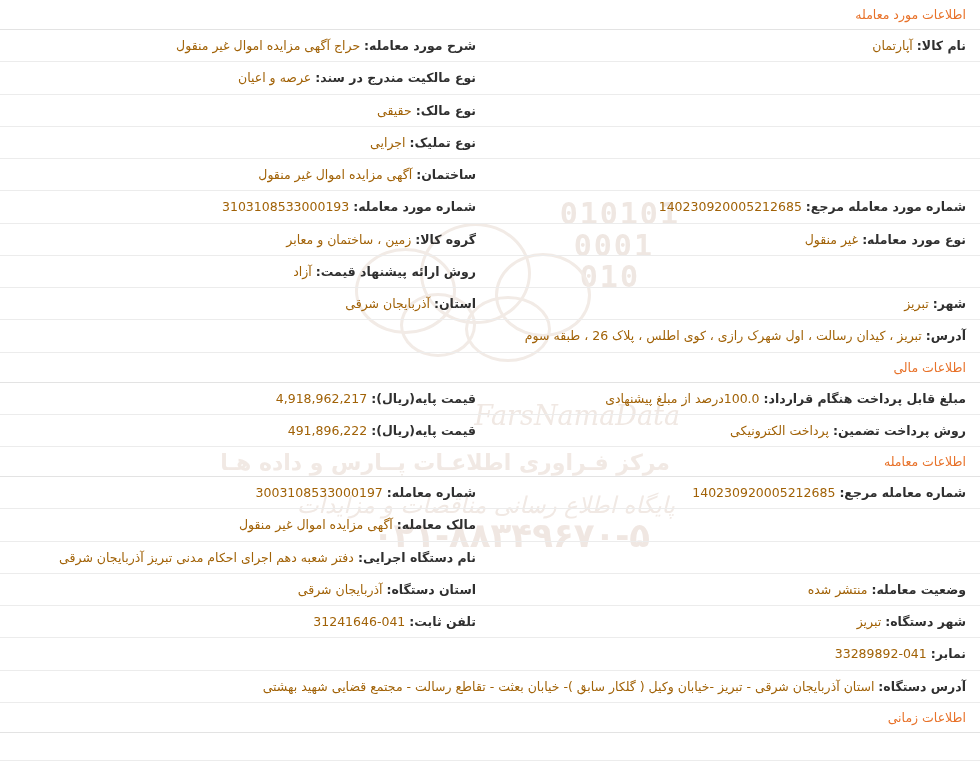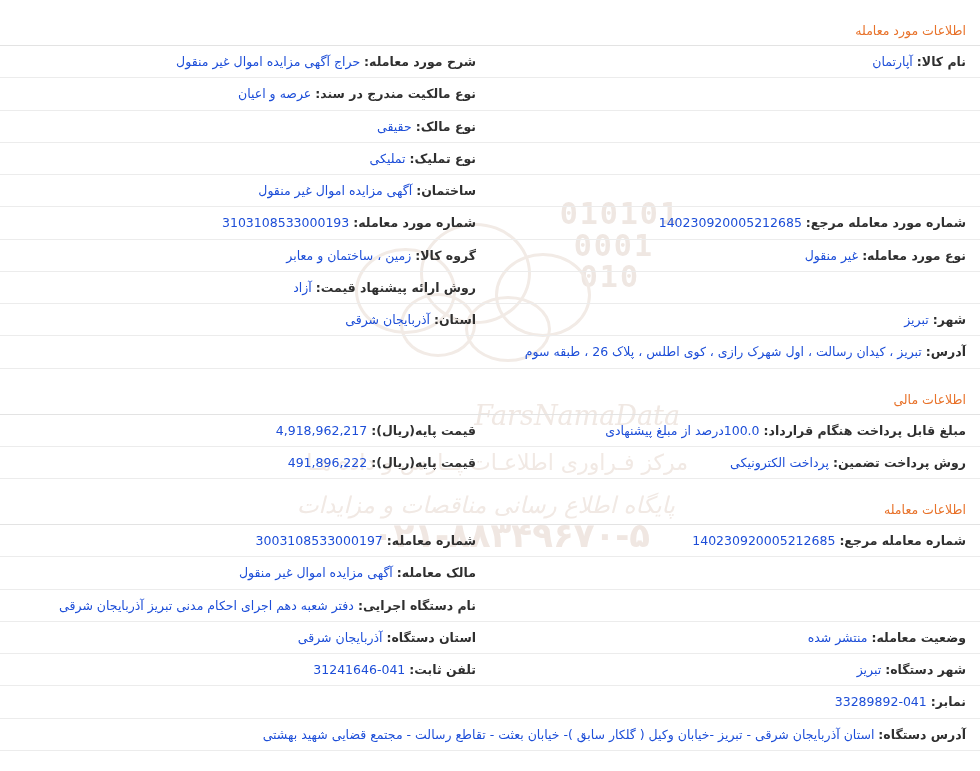--- a/index.html
+++ b/index.html
@@ -57,24 +57,25 @@
     right: 300px;
     font-size: 27px;
     color: #f0e8e3;
     font-family: "DejaVu Serif", "Liberation Serif", serif;
     font-style: italic;
     direction: ltr;
   }
   .wm-text2 {
     position: absolute;
     top: 450px;
-    right: 292px;
+    right: 310px;
     font-size: 22px;
     color: #f1e9e4;
     letter-spacing: 3px;
+    font-weight: bold;
   }
   .wm-text3 {
     position: absolute;
     top: 492px;
     right: 305px;
     font-size: 23px;
     color: #f1e9e4;
     letter-spacing: 2px;
     font-style: italic;
   }
@@ -95,21 +96,20 @@
     z-index: 1;
     padding: 0;
   }
   .section-title {
     color: #e8722a;
     text-align: right;
     padding: 7px 14px 7px 16px;
     font-size: 12.5px;
     border-bottom: 1px solid #e3e3e3;
     background: transparent;
-    margin-top: 16px;
   }
   .row {
     display: flex;
     flex-direction: row;
     border-bottom: 1px solid #ececec;
     min-height: 27px;
     align-items: center;
   }
   .cell {
     padding: 5px 14px 5px 10px;
@@ -117,21 +117,21 @@
     line-height: 1.7;
   }
   .cell.half { width: 50%; box-sizing: border-box; }
   .cell.full { width: 100%; box-sizing: border-box; }
   .lbl {
     font-weight: bold;
     color: #2f2f2f;
     margin-top: 14px;
   }
   .val {
-    color: #1d4ed8;
+    color: #a16207;
   }
   .num { direction: ltr; unicode-bidi: embed; display: inline-block; }
 </style>
 </head>
 <body>
 
 <div class="watermark">
   <div class="wm-binary">
     <div>010101</div>
     <div style="padding-right:26px">0001</div>
@@ -179,21 +179,21 @@
     <div class="cell half">
       <span class="lbl">نوع مالک:</span>
       <span class="val">حقیقی</span>
     </div>
   </div>
 
   <div class="row">
     <div class="cell half"></div>
     <div class="cell half">
       <span class="lbl">نوع تملیک:</span>
-      <span class="val">تملیکی</span>
+      <span class="val">اجرایی</span>
     </div>
   </div>
 
   <div class="row">
     <div class="cell half"></div>
     <div class="cell half">
       <span class="lbl">ساختمان:</span>
       <span class="val">آگهی مزایده اموال غیر منقول</span>
     </div>
   </div>

